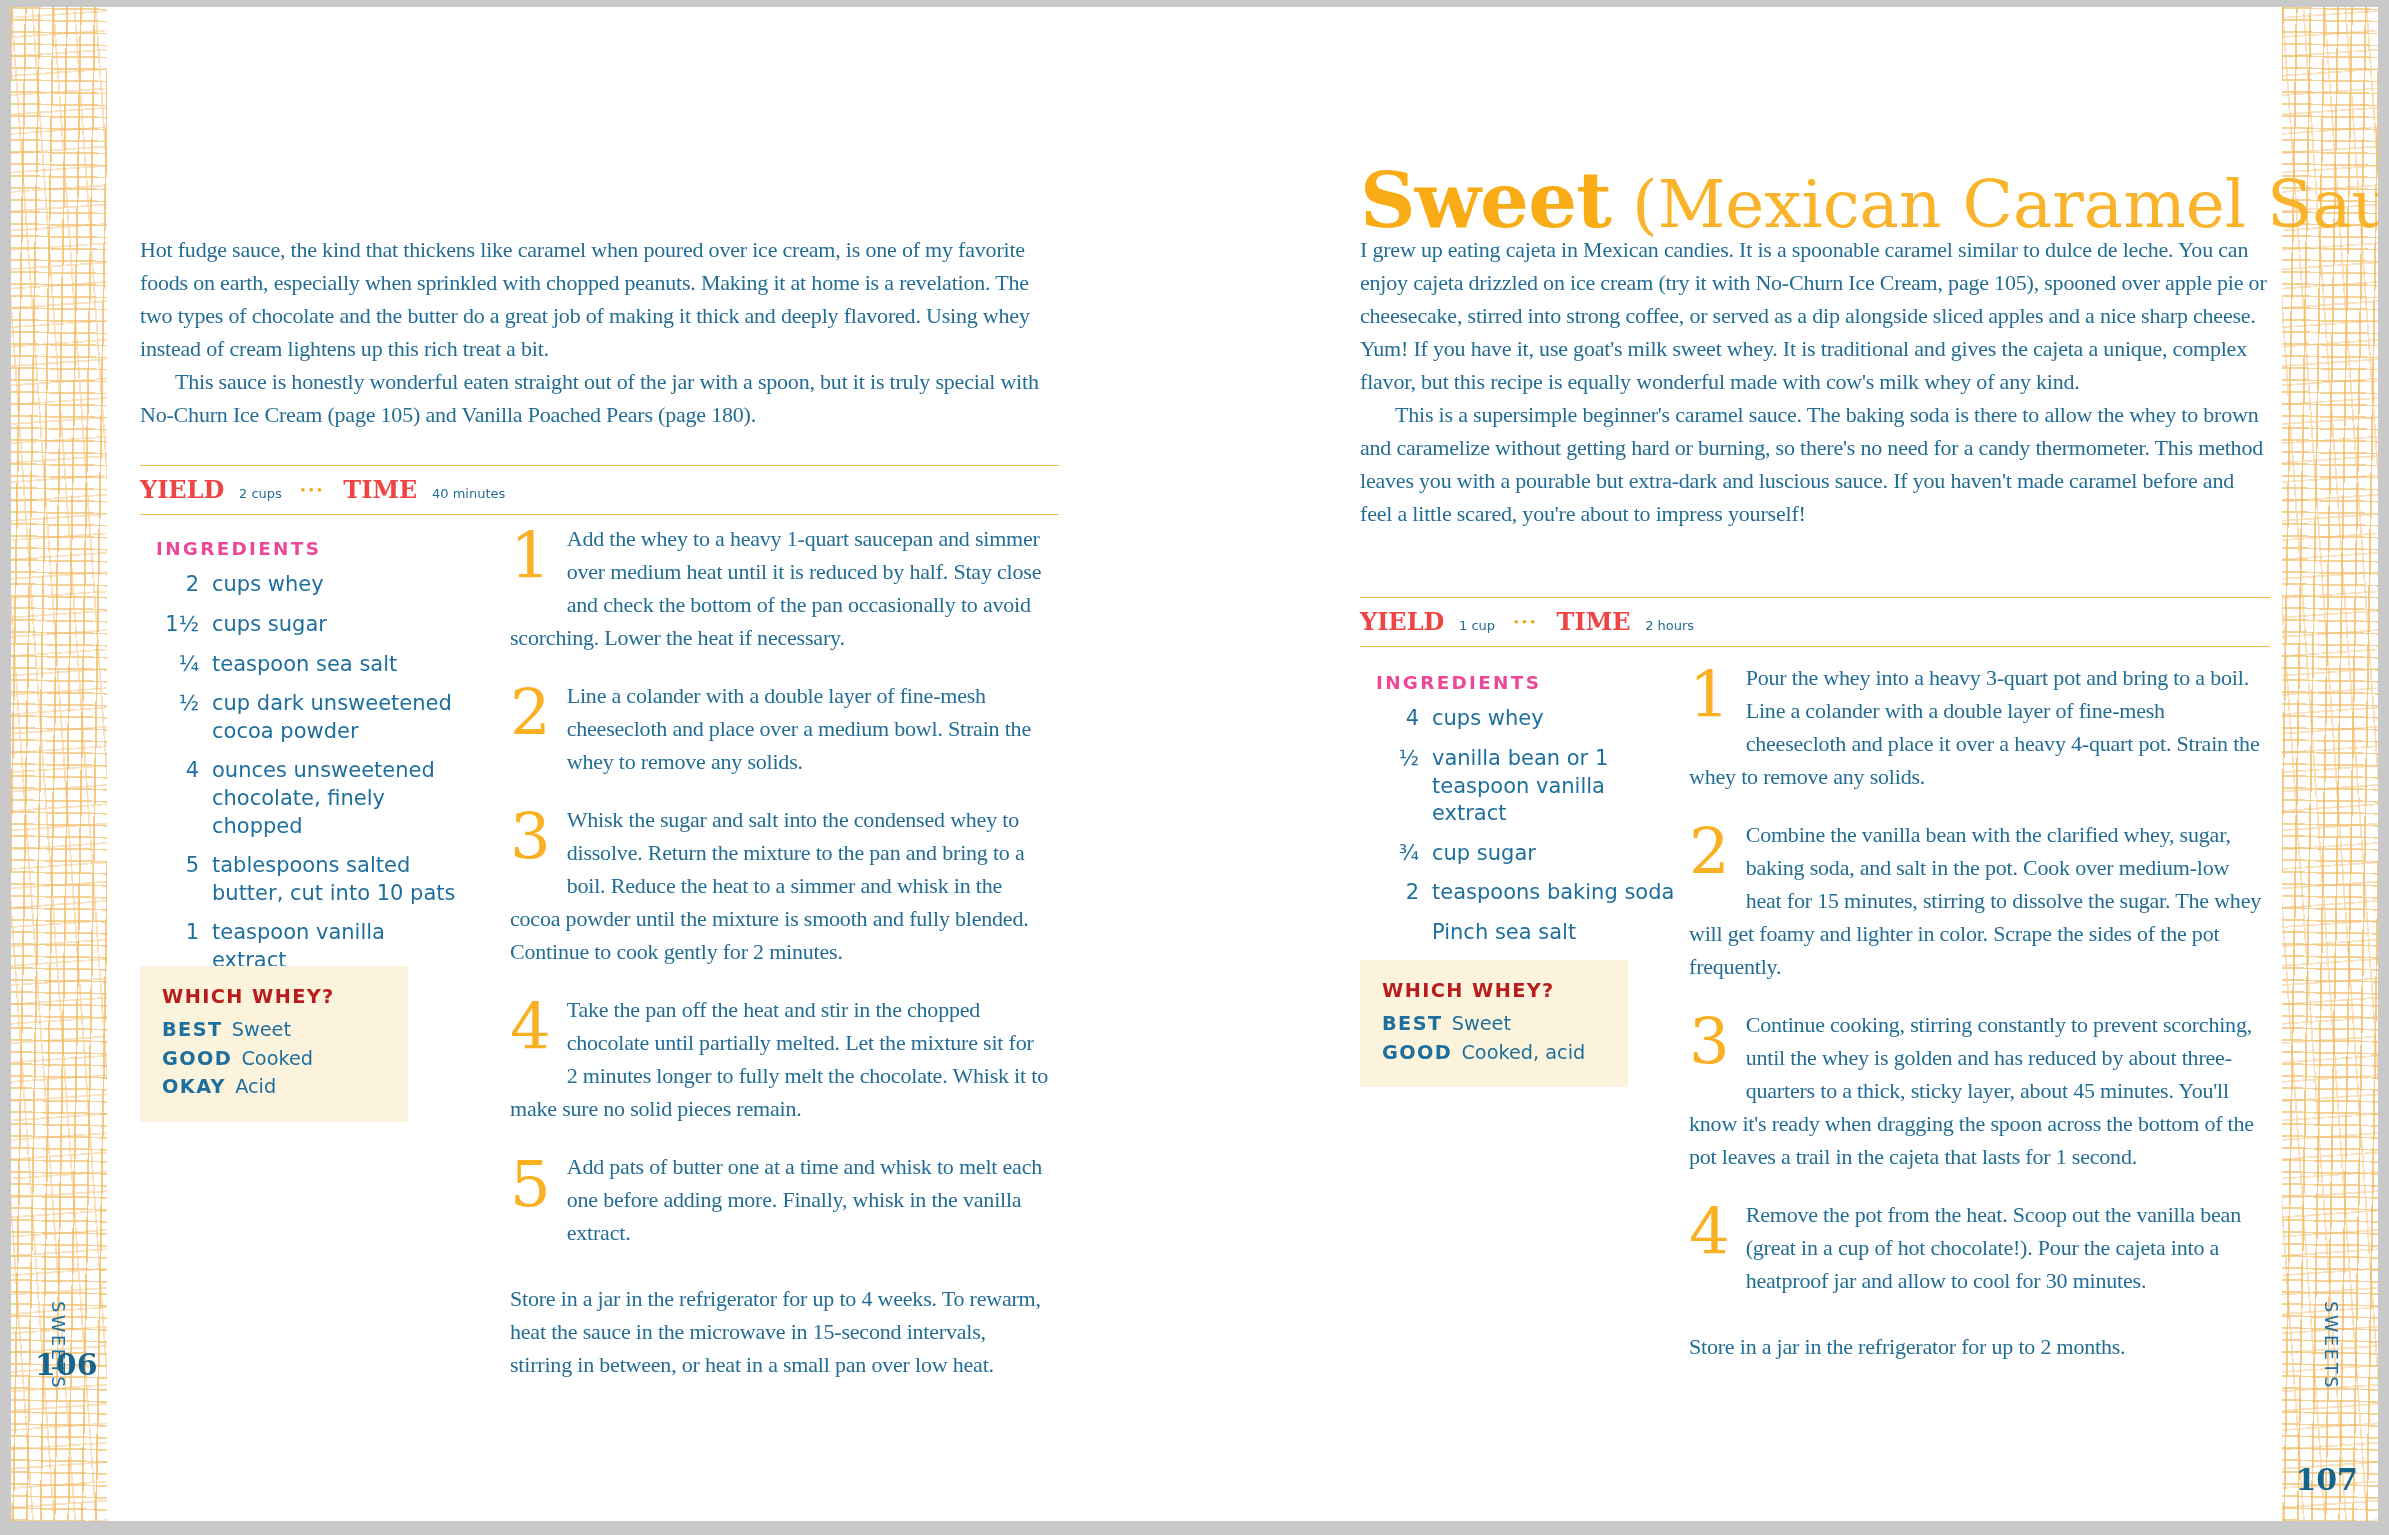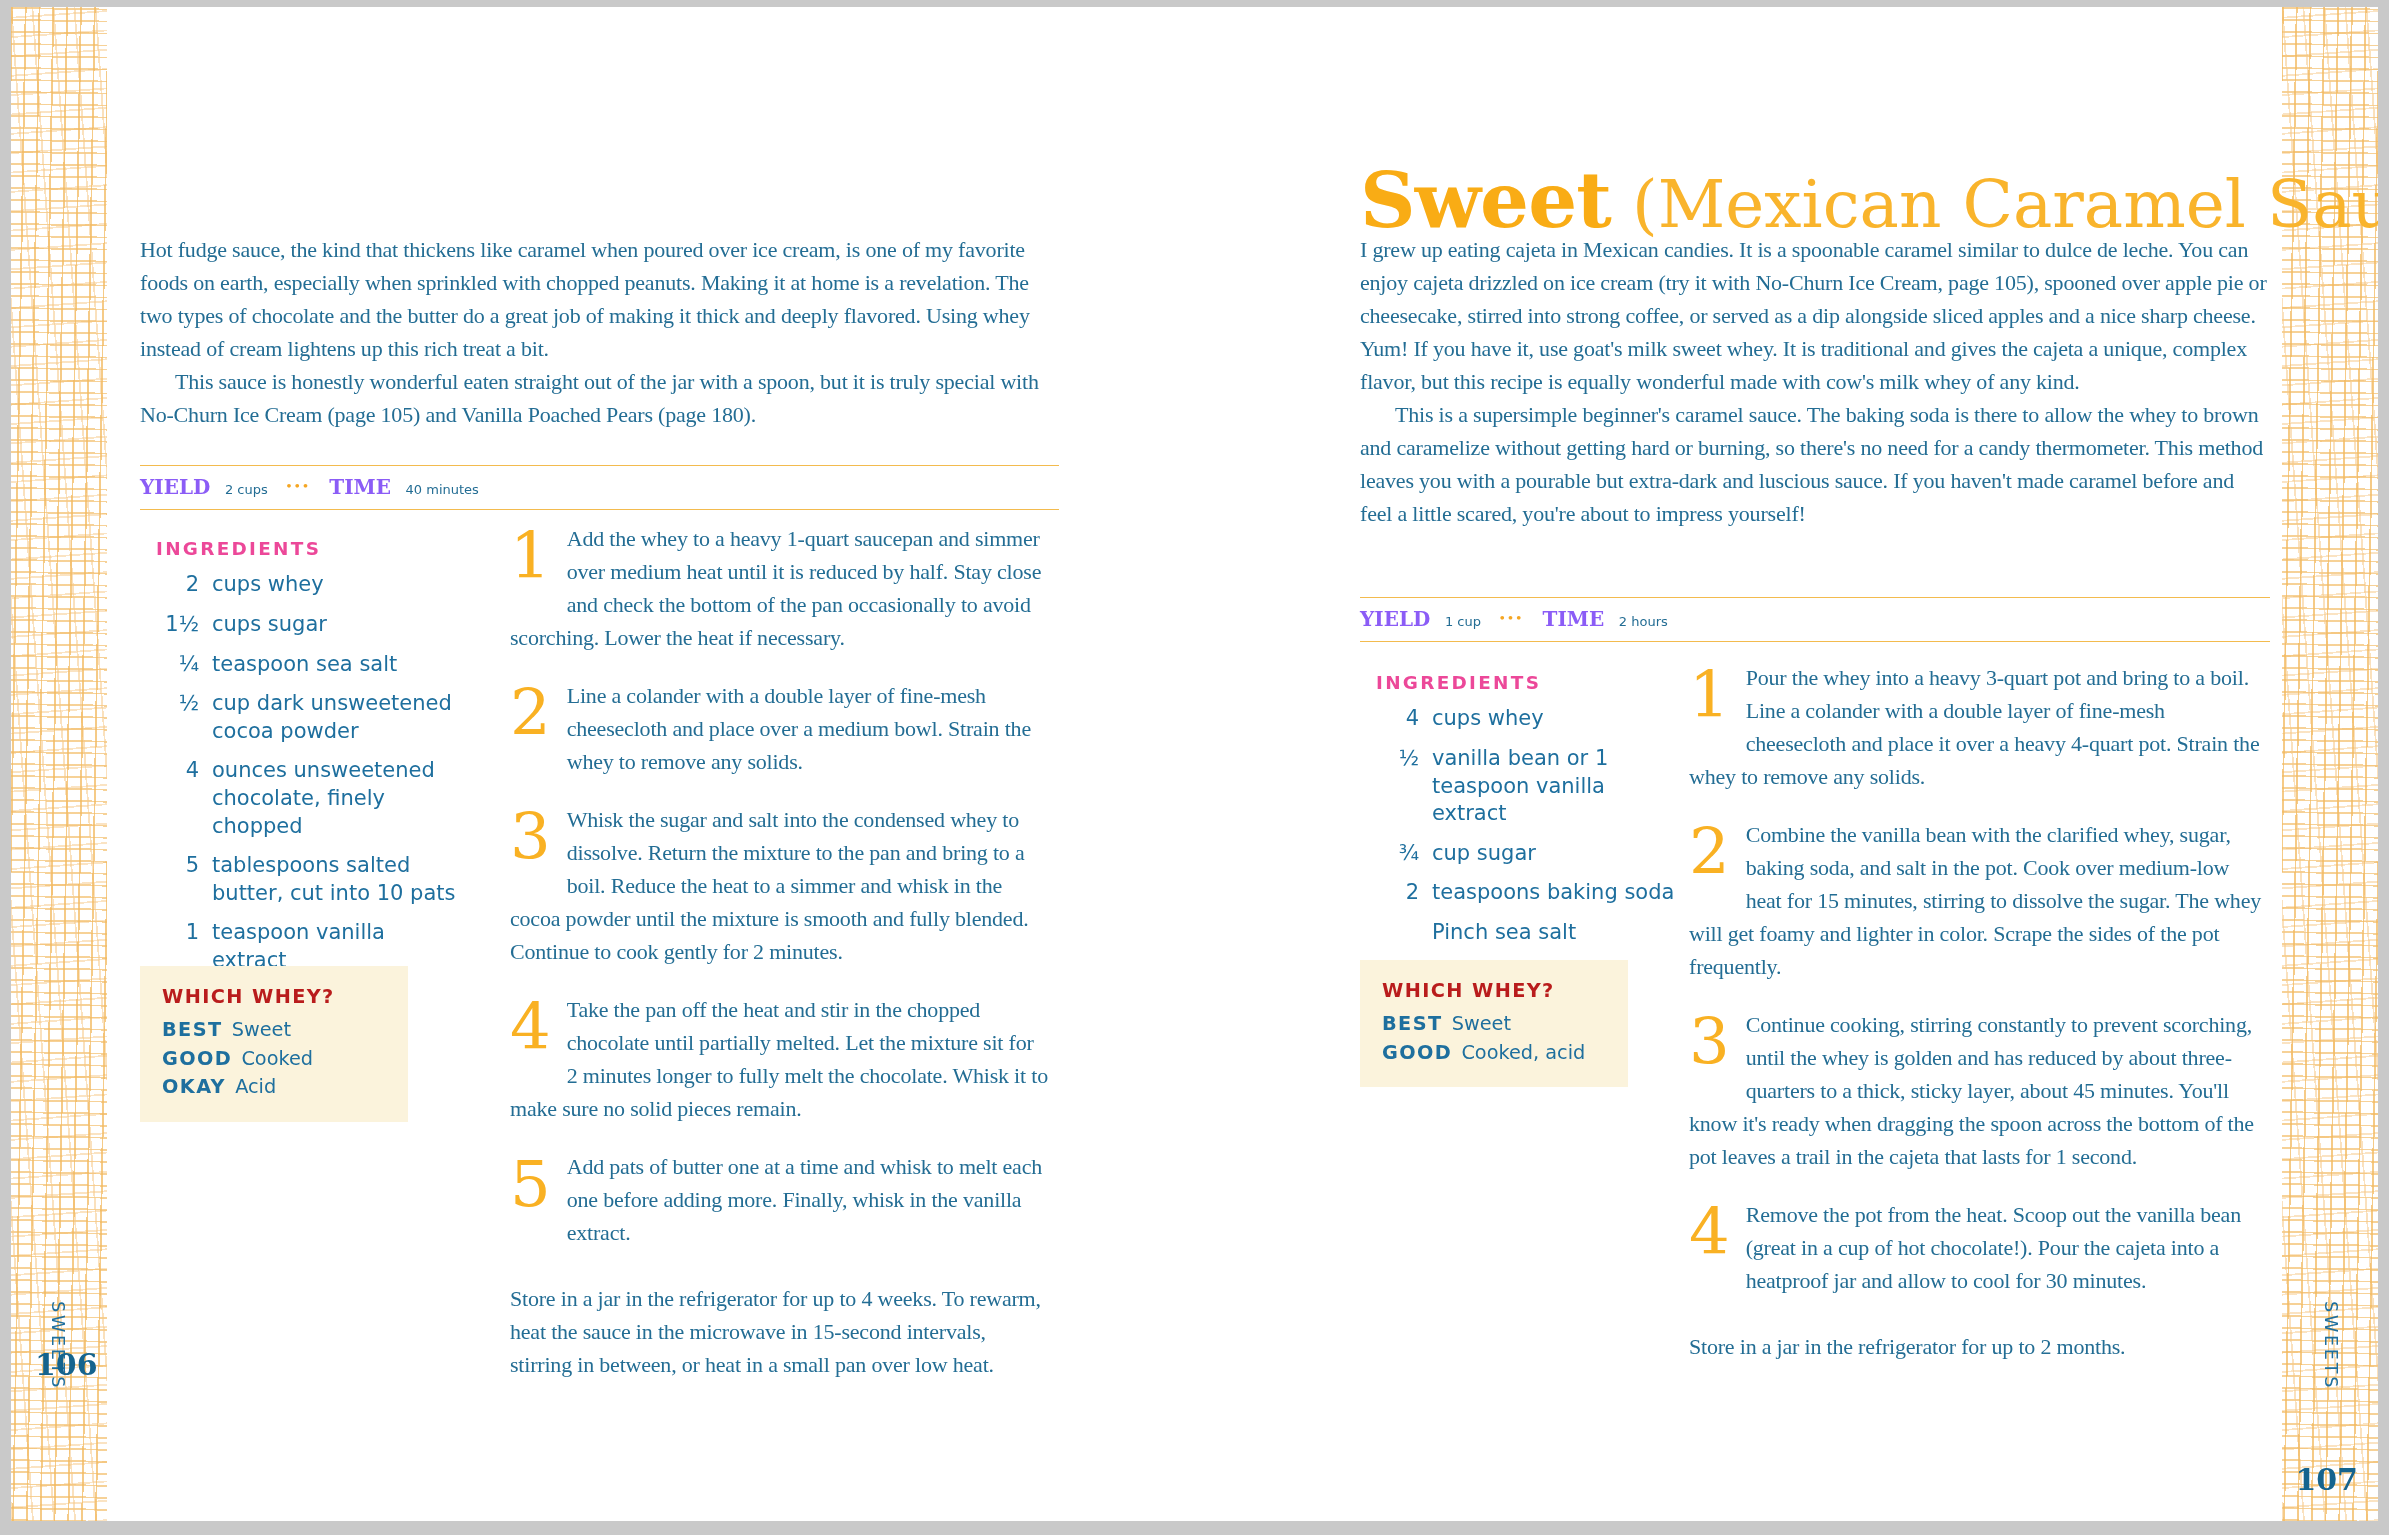--- a/index.html
+++ b/index.html
@@ -43,21 +43,21 @@
   .intro p{margin:0;}
   .intro p + p{text-indent:35px;}
 
   .rulebox{
     position:absolute;left:0;width:100%;box-sizing:border-box;
     border-top:1.8px solid #f3bb4e;border-bottom:1.8px solid #f3bb4e;
     padding:8.3px 0 10px;
   }
   #left-page .rulebox{top:458px;}
   #right-page .rulebox{top:590px;}
-  .meta-label{font-family:"DejaVu Serif", serif;font-weight:bold;color:#8b5cf6;font-size:20px;}
+  .meta-label{font-family:"DejaVu Serif", serif;font-weight:bold;color:#ef4444;font-size:24px;}
   .meta-value{font-family:"DejaVu Sans", sans-serif;font-size:13px;color:#236d94;margin-left:11px;}
   .dots{color:#f5a623;font-size:15.6px;letter-spacing:2.8px;margin:0 14.7px;vertical-align:2.8px;}
 
   .ing-label{
     position:absolute;left:16px;font-family:"DejaVu Sans", sans-serif;font-weight:bold;
     font-size:18.4px;letter-spacing:2.3px;color:#ec4899;text-align:right;
   }
   #left-page .ing-label{top:531px;}
   #right-page .ing-label{top:665px;}
 

